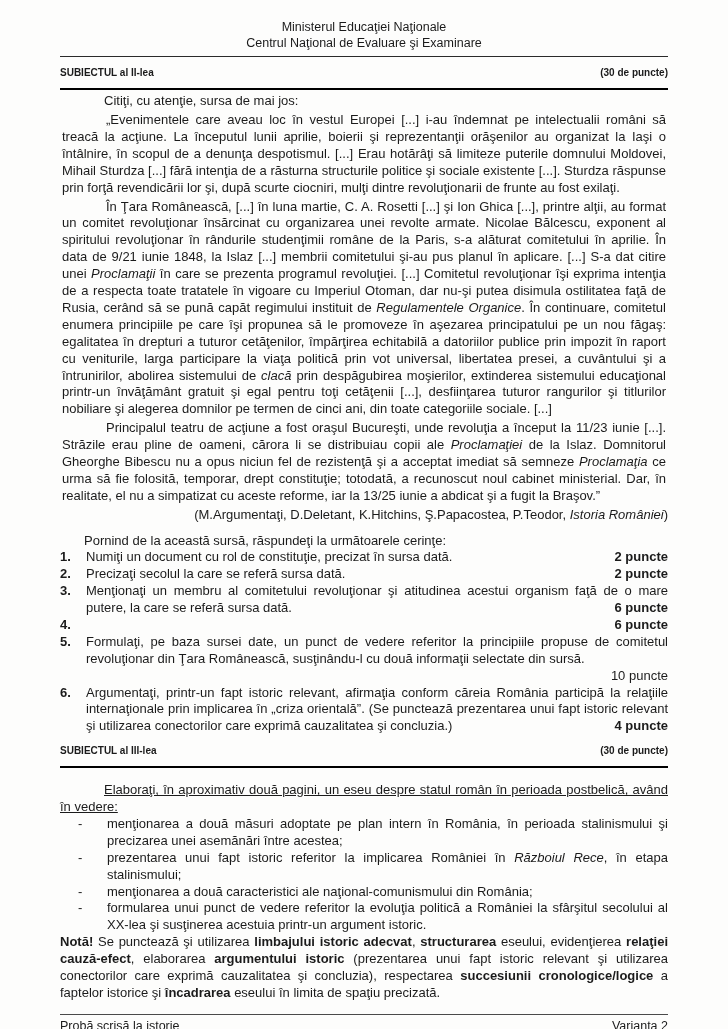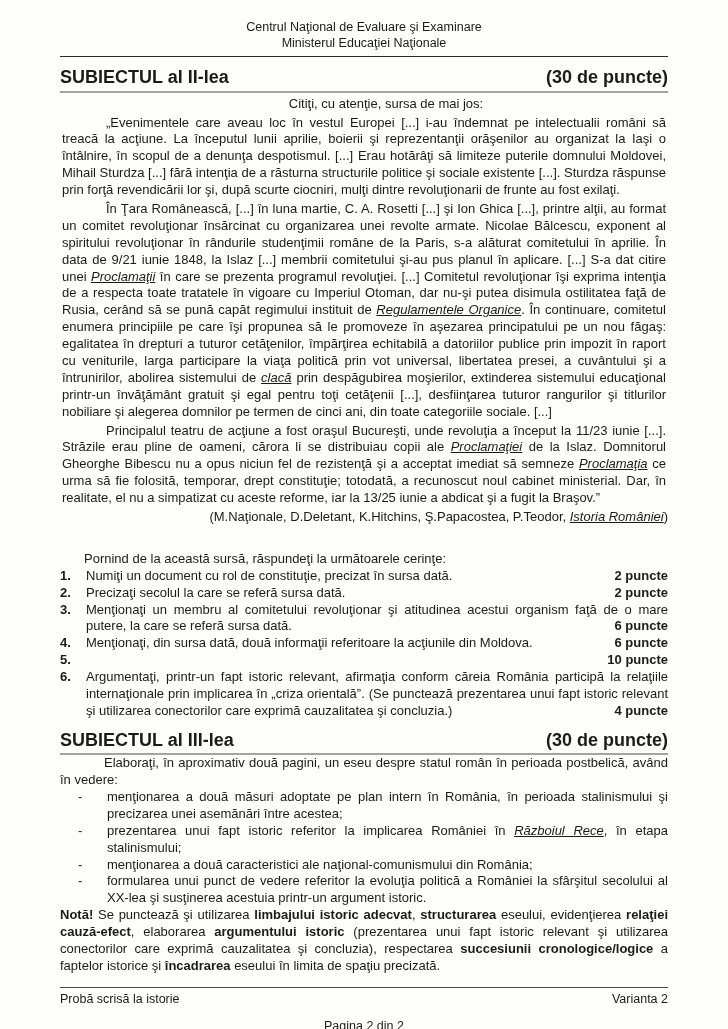--- a/index.html
+++ b/index.html
@@ -21,48 +21,48 @@
     line-height: 1.25;
     padding-bottom: 5px;
     border-bottom: 1.5px solid #2a2a2a;
   }
 
   .subject-header {
     display: flex;
     justify-content: space-between;
     align-items: baseline;
     font-weight: bold;
-    font-size: 18px;
-    border-bottom: 2px solid #a3a3a3;
+    font-size: 10px;
+    border-bottom: 2px solid #000000;
     margin-top: 9px;
-    padding-bottom: 1px;
+    padding-bottom: 9px;
   }
   .subject-header.s3 { }
 
-  .intro { text-indent: 44px; margin-top: 3px; text-align: center; }
+  .intro { text-indent: 44px; margin-top: 3px; }
 
   p.src {
     margin: 2px;
     text-align: justify;
     text-indent: 44px;
   }
-  em { font-style: italic; text-decoration: underline; }
+  em { font-style: italic; }
   strong { font-weight: bold; }
 
   .attribution { text-align: right; }
 
-  .prompt { text-indent: 24px; margin-top: 25px; }
+  .prompt { text-indent: 24px; margin-top: 9px; }
 
   .question { display: flex; }
   .q-num { width: 26px; flex: none; font-weight: bold; }
   .q-body { flex: 1; text-align: justify; }
   .q-points { float: right; font-weight: bold; }
-  .q-points-block { display: block; text-align: right; font-weight: bold; }
+  .q-points-block { display: block; text-align: right; font-weight: normal; }
 
-  .essay-intro { text-indent: 44px; text-align: justify; margin-top: 0; }
+  .essay-intro { text-indent: 44px; text-align: justify; margin-top: 14px; text-decoration: underline; }
 
   .bullet { display: flex; padding-left: 18px; }
   .b-dash { width: 29px; flex: none; }
   .b-text { flex: 1; text-align: justify; }
 
   .note { text-align: justify; }
 
   .footer { margin-top: 12px; }
   .footer-rule { border-top: 1px solid #4a4a4a; }
   .footer-row {
@@ -78,61 +78,61 @@
     margin-top: 11px;
     padding-bottom: 10px;
   }
 </style>
 </head>
 <body>
 
 <div class="page">
 
   <div class="doc-header">
+    <div>Ministerul Educaţiei Naţionale</div>
     <div>Centrul Naţional de Evaluare şi Examinare</div>
-    <div>Ministerul Educaţiei Naţionale</div>
   </div>
 
   <div class="subject-header">
     <span>SUBIECTUL al II-lea</span>
     <span>(30 de puncte)</span>
   </div>
 
   <div class="intro">Citiţi, cu atenţie, sursa de mai jos:</div>
 
   <div>
       <p class="src"><span>„Evenimentele care aveau loc în vestul Europei [...] i-au îndemnat pe intelectualii români să treacă la acţiune. La începutul lunii aprilie, boierii şi reprezentanţii orăşenilor au organizat la Iaşi o întâlnire, în scopul de a denunţa despotismul. [...] Erau hotărâţi să limiteze puterile domnului Moldovei, Mihail Sturdza [...] fără intenţia de a răsturna structurile politice şi sociale existente [...]. Sturdza răspunse prin forţă revendicării lor şi, după scurte ciocniri, mulţi dintre revoluţionarii de frunte au fost exilaţi.</span></p>
       <p class="src"><span>În Ţara Românească, [...] în luna martie, C. A. Rosetti [...] şi Ion Ghica [...], printre alţii, au format un comitet revoluţionar însărcinat cu organizarea unei revolte armate. Nicolae Bălcescu, exponent al spiritului revoluţionar în rândurile studenţimii române de la Paris, s-a alăturat comitetului în aprilie. În data de 9/21 iunie 1848, la Islaz [...] membrii comitetului şi-au pus planul în aplicare. [...] S-a dat citire unei </span><em>Proclamaţii</em><span> în care se prezenta programul revoluţiei. [...] Comitetul revoluţionar îşi exprima intenţia de a respecta toate tratatele în vigoare cu Imperiul Otoman, dar nu-şi putea disimula ostilitatea faţă de Rusia, cerând să se pună capăt regimului instituit de </span><em>Regulamentele Organice</em><span>. În continuare, comitetul enumera principiile pe care îşi propunea să le promoveze în aşezarea principatului pe un nou făgaş: egalitatea în drepturi a tuturor cetăţenilor, împărţirea echitabilă a datoriilor publice prin impozit în raport cu veniturile, larga participare la viaţa politică prin vot universal, libertatea presei, a cuvântului şi a întrunirilor, abolirea sistemului de </span><em>clacă</em><span> prin despăgubirea moşierilor, extinderea sistemului educaţional printr-un învăţământ gratuit şi egal pentru toţi cetăţenii [...], desfiinţarea tuturor rangurilor şi titlurilor nobiliare şi alegerea domnilor pe termen de cinci ani, din toate categoriile sociale. [...]</span></p>
       <p class="src"><span>Principalul teatru de acţiune a fost oraşul Bucureşti, unde revoluţia a început la 11/23 iunie [...]. Străzile erau pline de oameni, cărora li se distribuiau copii ale </span><em>Proclamaţiei</em><span> de la Islaz. Domnitorul Gheorghe Bibescu nu a opus niciun fel de rezistenţă şi a acceptat imediat să semneze </span><em>Proclamaţia</em><span> ce urma să fie folosită, temporar, drept constituţie; totodată, a recunoscut noul cabinet ministerial. Dar, în realitate, el nu a simpatizat cu aceste reforme, iar la 13/25 iunie a abdicat şi a fugit la Braşov.”</span></p>
     </div>
 
-  <div class="attribution"><span>(M.Naţionale, D.Deletant, K.Hitchins, Ş.Papacostea, P.Teodor, </span><em>Istoria României</em><span>)</span></div>
+  <div class="attribution"><span>(M.Argumentaţi, D.Deletant, K.Hitchins, Ş.Papacostea, P.Teodor, </span><em>Istoria României</em><span>)</span></div>
 
   <div class="prompt">Pornind de la această sursă, răspundeţi la următoarele cerinţe:</div>
 
   <div>
       <div class="question">
         <span class="q-num">1.</span>
         <div class="q-body"><span>Numiţi un document cu rol de constituţie, precizat în sursa dată.</span><span class="q-points">2 puncte</span></div>
       </div>
       <div class="question">
         <span class="q-num">2.</span>
         <div class="q-body"><span>Precizaţi secolul la care se referă sursa dată.</span><span class="q-points">2 puncte</span></div>
       </div>
       <div class="question">
         <span class="q-num">3.</span>
         <div class="q-body"><span>Menţionaţi un membru al comitetului revoluţionar şi atitudinea acestui organism faţă de o mare putere, la care se referă sursa dată.</span><span class="q-points">6 puncte</span></div>
       </div>
       <div class="question">
         <span class="q-num">4.</span>
-        <div class="q-body"><span>Menţionaţi, din sursa dată, două informaţii referitoare la acţiunile din Moldova.</span><span class="q-points">6 puncte</span></div>
+        <div class="q-body"><span class="q-points">6 puncte</span></div>
       </div>
       <div class="question">
         <span class="q-num">5.</span>
-        <div class="q-body"><span class="q-points-block">10 puncte</span></div>
+        <div class="q-body"><span>Formulaţi, pe baza sursei date, un punct de vedere referitor la principiile propuse de comitetul revoluţionar din Ţara Românească, susţinându-l cu două informaţii selectate din sursă.</span><span class="q-points-block">10 puncte</span></div>
       </div>
       <div class="question">
         <span class="q-num">6.</span>
         <div class="q-body"><span>Argumentaţi, printr-un fapt istoric relevant, afirmaţia conform căreia România participă la relaţiile internaţionale prin implicarea în „criza orientală”. (Se punctează prezentarea unui fapt istoric relevant şi utilizarea conectorilor care exprimă cauzalitatea şi concluzia.)</span><span class="q-points">4 puncte</span></div>
       </div>
     </div>
 
   <div class="subject-header s3">
     <span>SUBIECTUL al III-lea</span>
     <span>(30 de puncte)</span>

